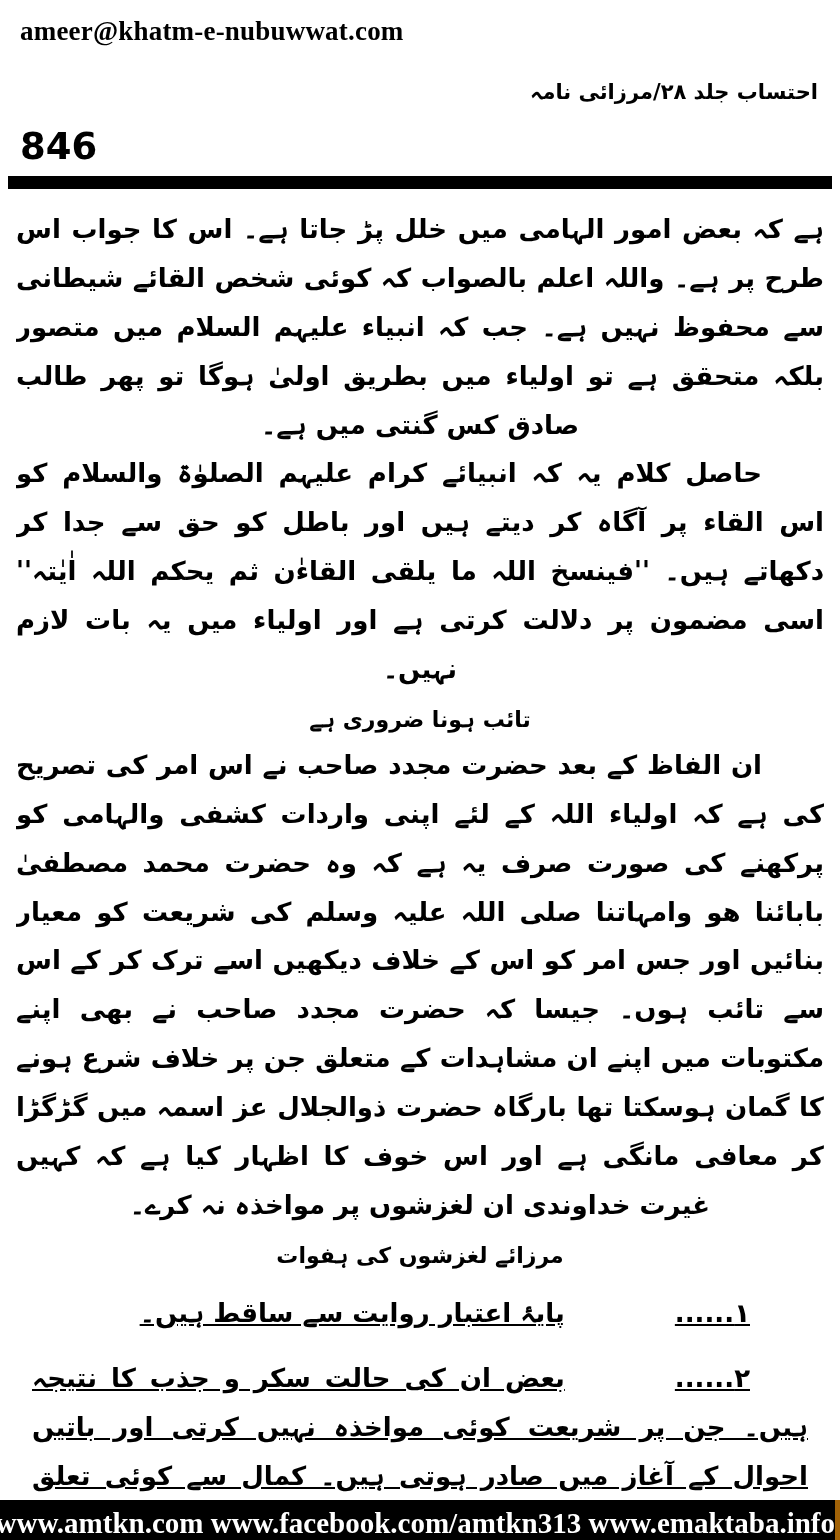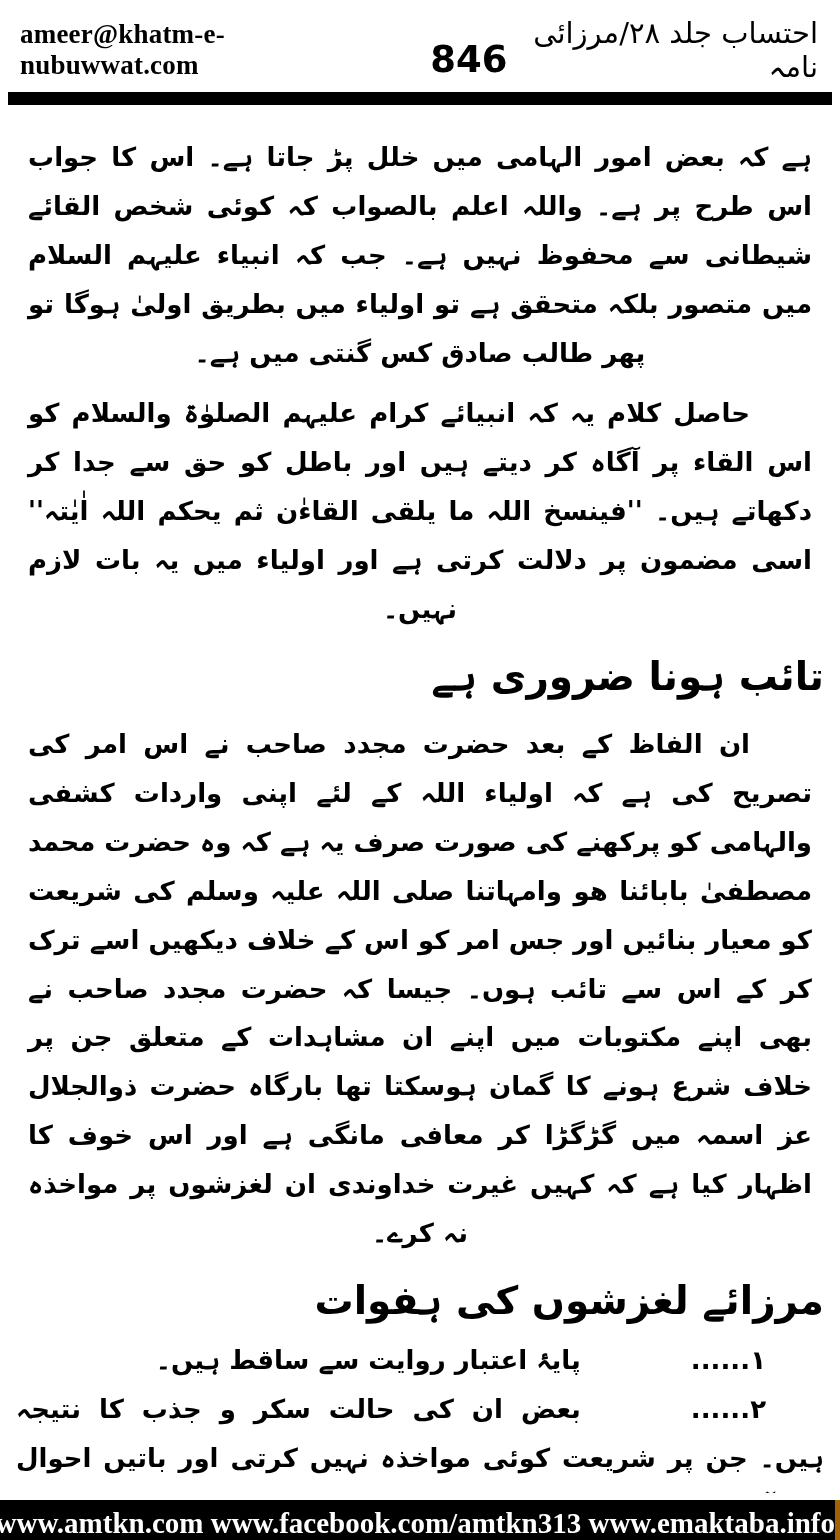--- a/index.html
+++ b/index.html
@@ -6,43 +6,43 @@
   .page {
     position:relative; width:840px; height:1540px; margin:0 auto;
     background:#ffffff; overflow:hidden; color:#000;
     font-family:"DejaVu Sans", sans-serif;
   }
   
   .header {
     display:flex; justify-content:space-between; align-items:center;
     padding:16px 22px 2px 20px;
   }
-  .header-left { display:flex; align-items:flex-end; gap:78px; }
+  .header-left { display:flex; align-items:flex-start; gap:78px;flex-direction:column; }
   .email {
     font-family:"Liberation Serif", serif; font-weight:bold;
     font-size:27px; letter-spacing:.2px;
   }
   .pagenum-top { font-size:37px; font-weight:bold; }
-  .book-title { direction:rtl; font-size:29px; font-weight:normal; }
+  .book-title { direction:rtl; font-size:21px; font-weight:bold; }
   .rule { height:13px; background:#000; margin:6px 8px 0 8px; }
   
   .body-text {
     direction:rtl; margin:16px 16px 0 16px;
     font-size:26px; font-weight:bold; line-height:1.88;
     text-align:justify; height:1372px; overflow:hidden;
   }
-  .para { margin:12px; text-indent:62px; }
+  .para { margin:0; text-indent:62px; }
   .no-indent { text-indent:0; }
   .center-last { text-align-last:center; }
   .quote { font-weight:bold; }
   .heading {
-    font-size:39px; font-weight:bold; 
+    font-size:22px; font-weight:bold; text-align:center;
     margin:8px 0 4px 0; line-height:1.6;
   }
-  .list-item { margin:0; text-indent:58px; }
+  .list-item { margin:16px; text-indent:58px;text-decoration:underline; }
   .num { letter-spacing:2px; }
   .tab-gap { display:inline-block; width:110px; }
   
   .footer {
     position:absolute; left:0; right:0; bottom:0; height:40px;
     display:flex; align-items:stretch; background:#a16207;justify-content:flex-end;
   }
   .page-box {
     margin-left:18px; width:86px; background:#000; color:#fff;
     display:flex; align-items:center; justify-content:center;

